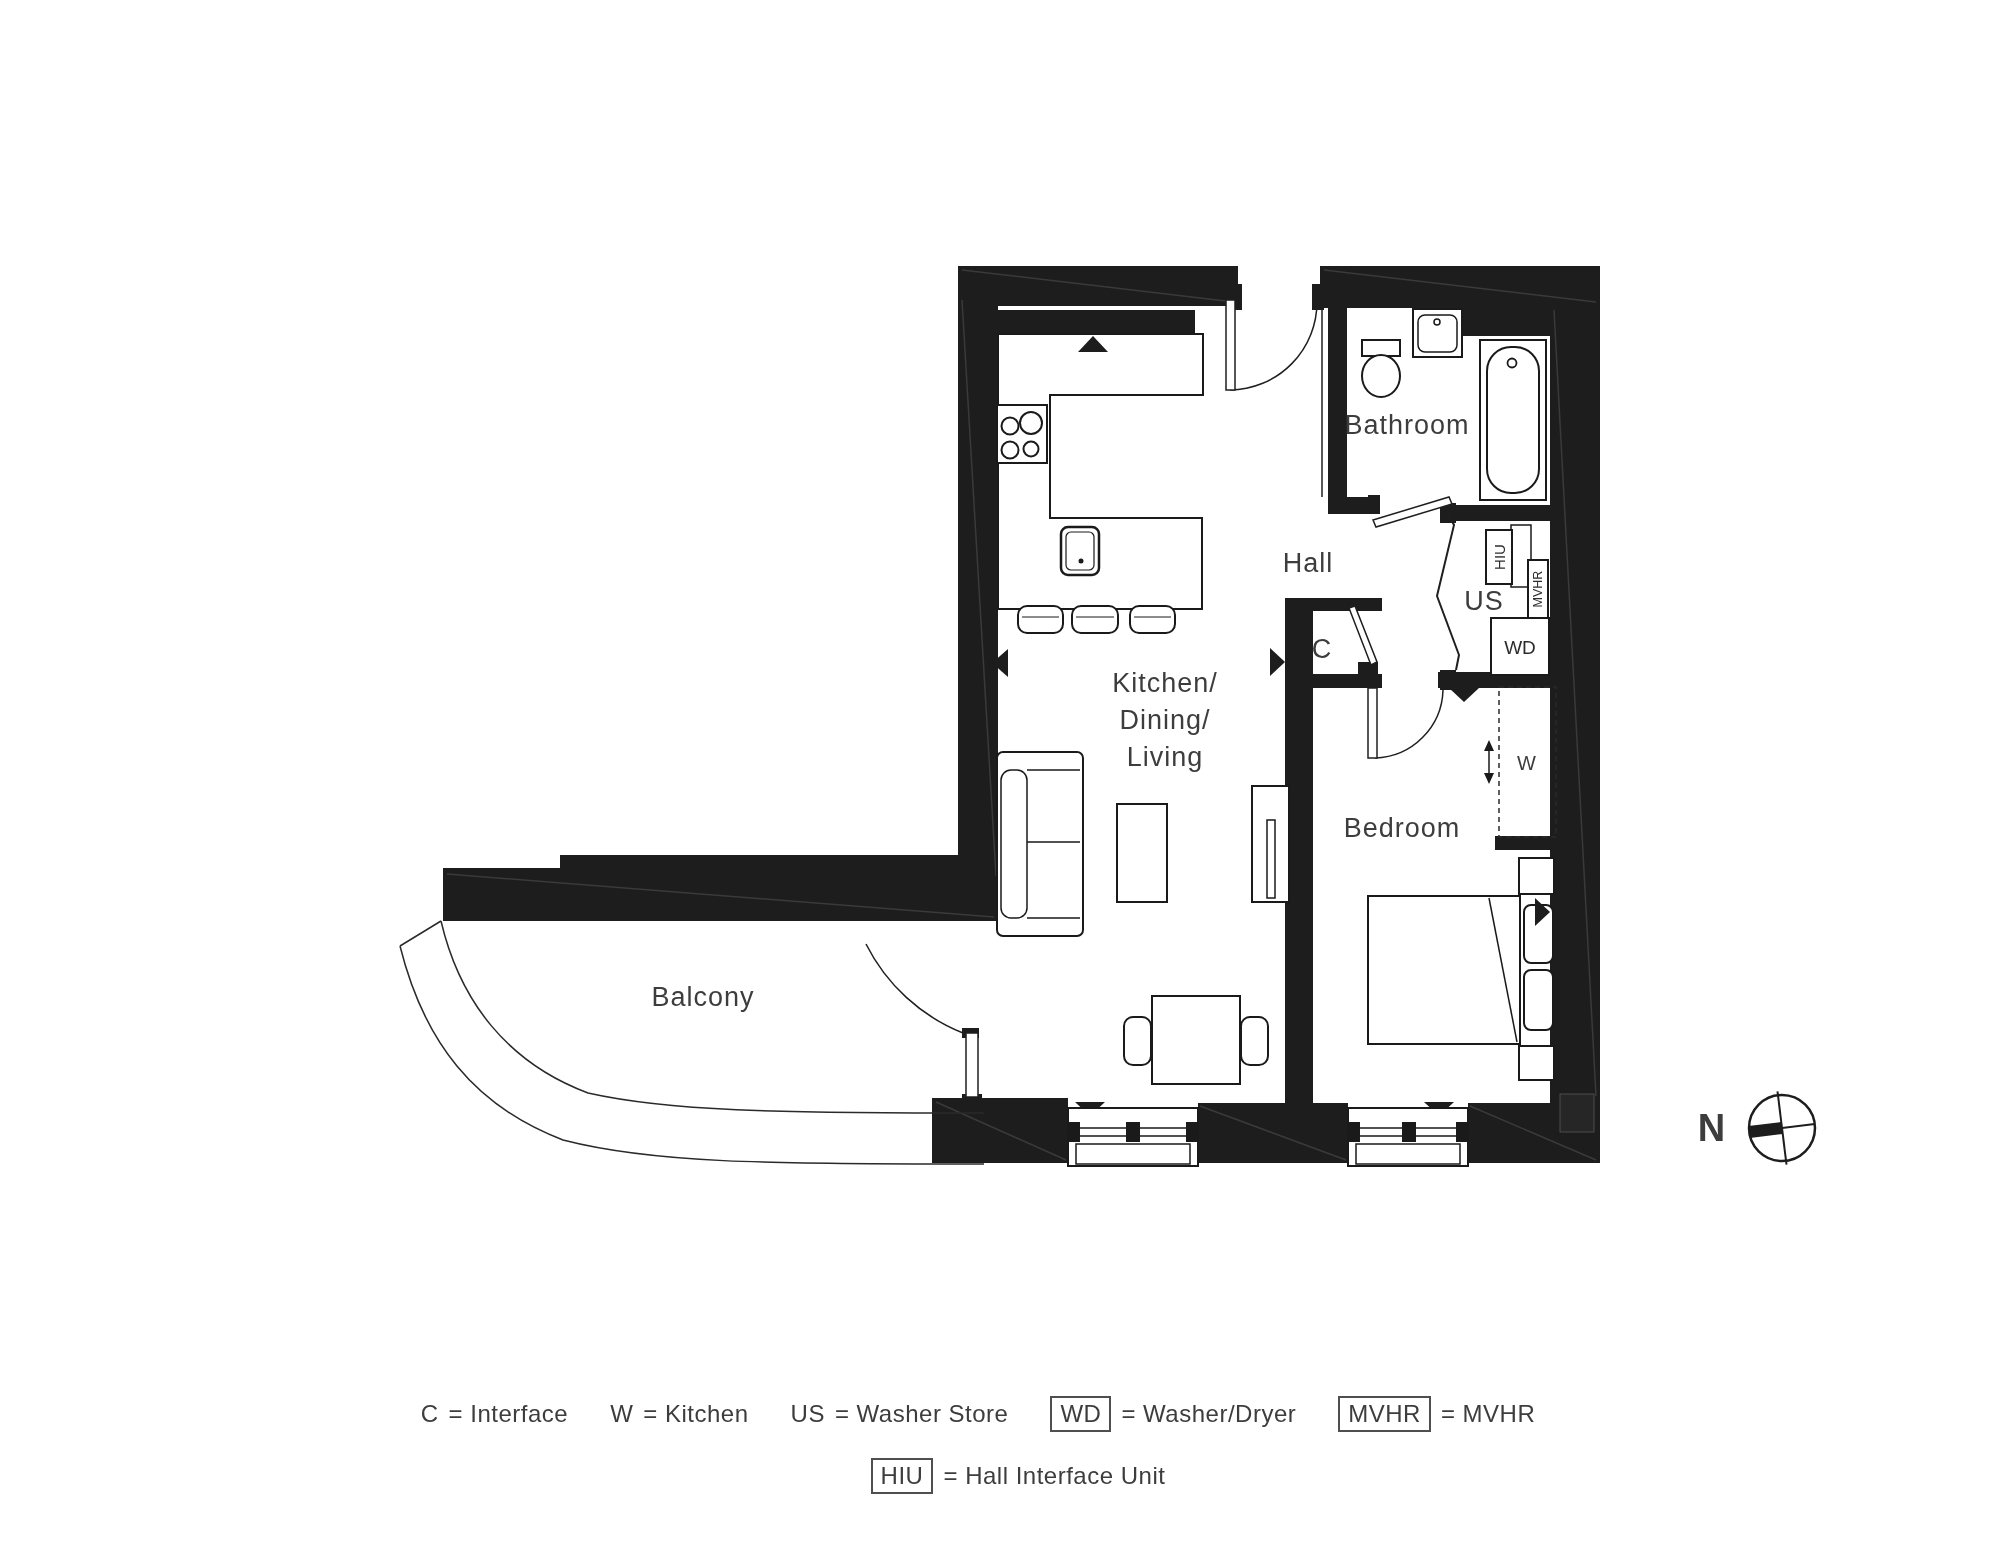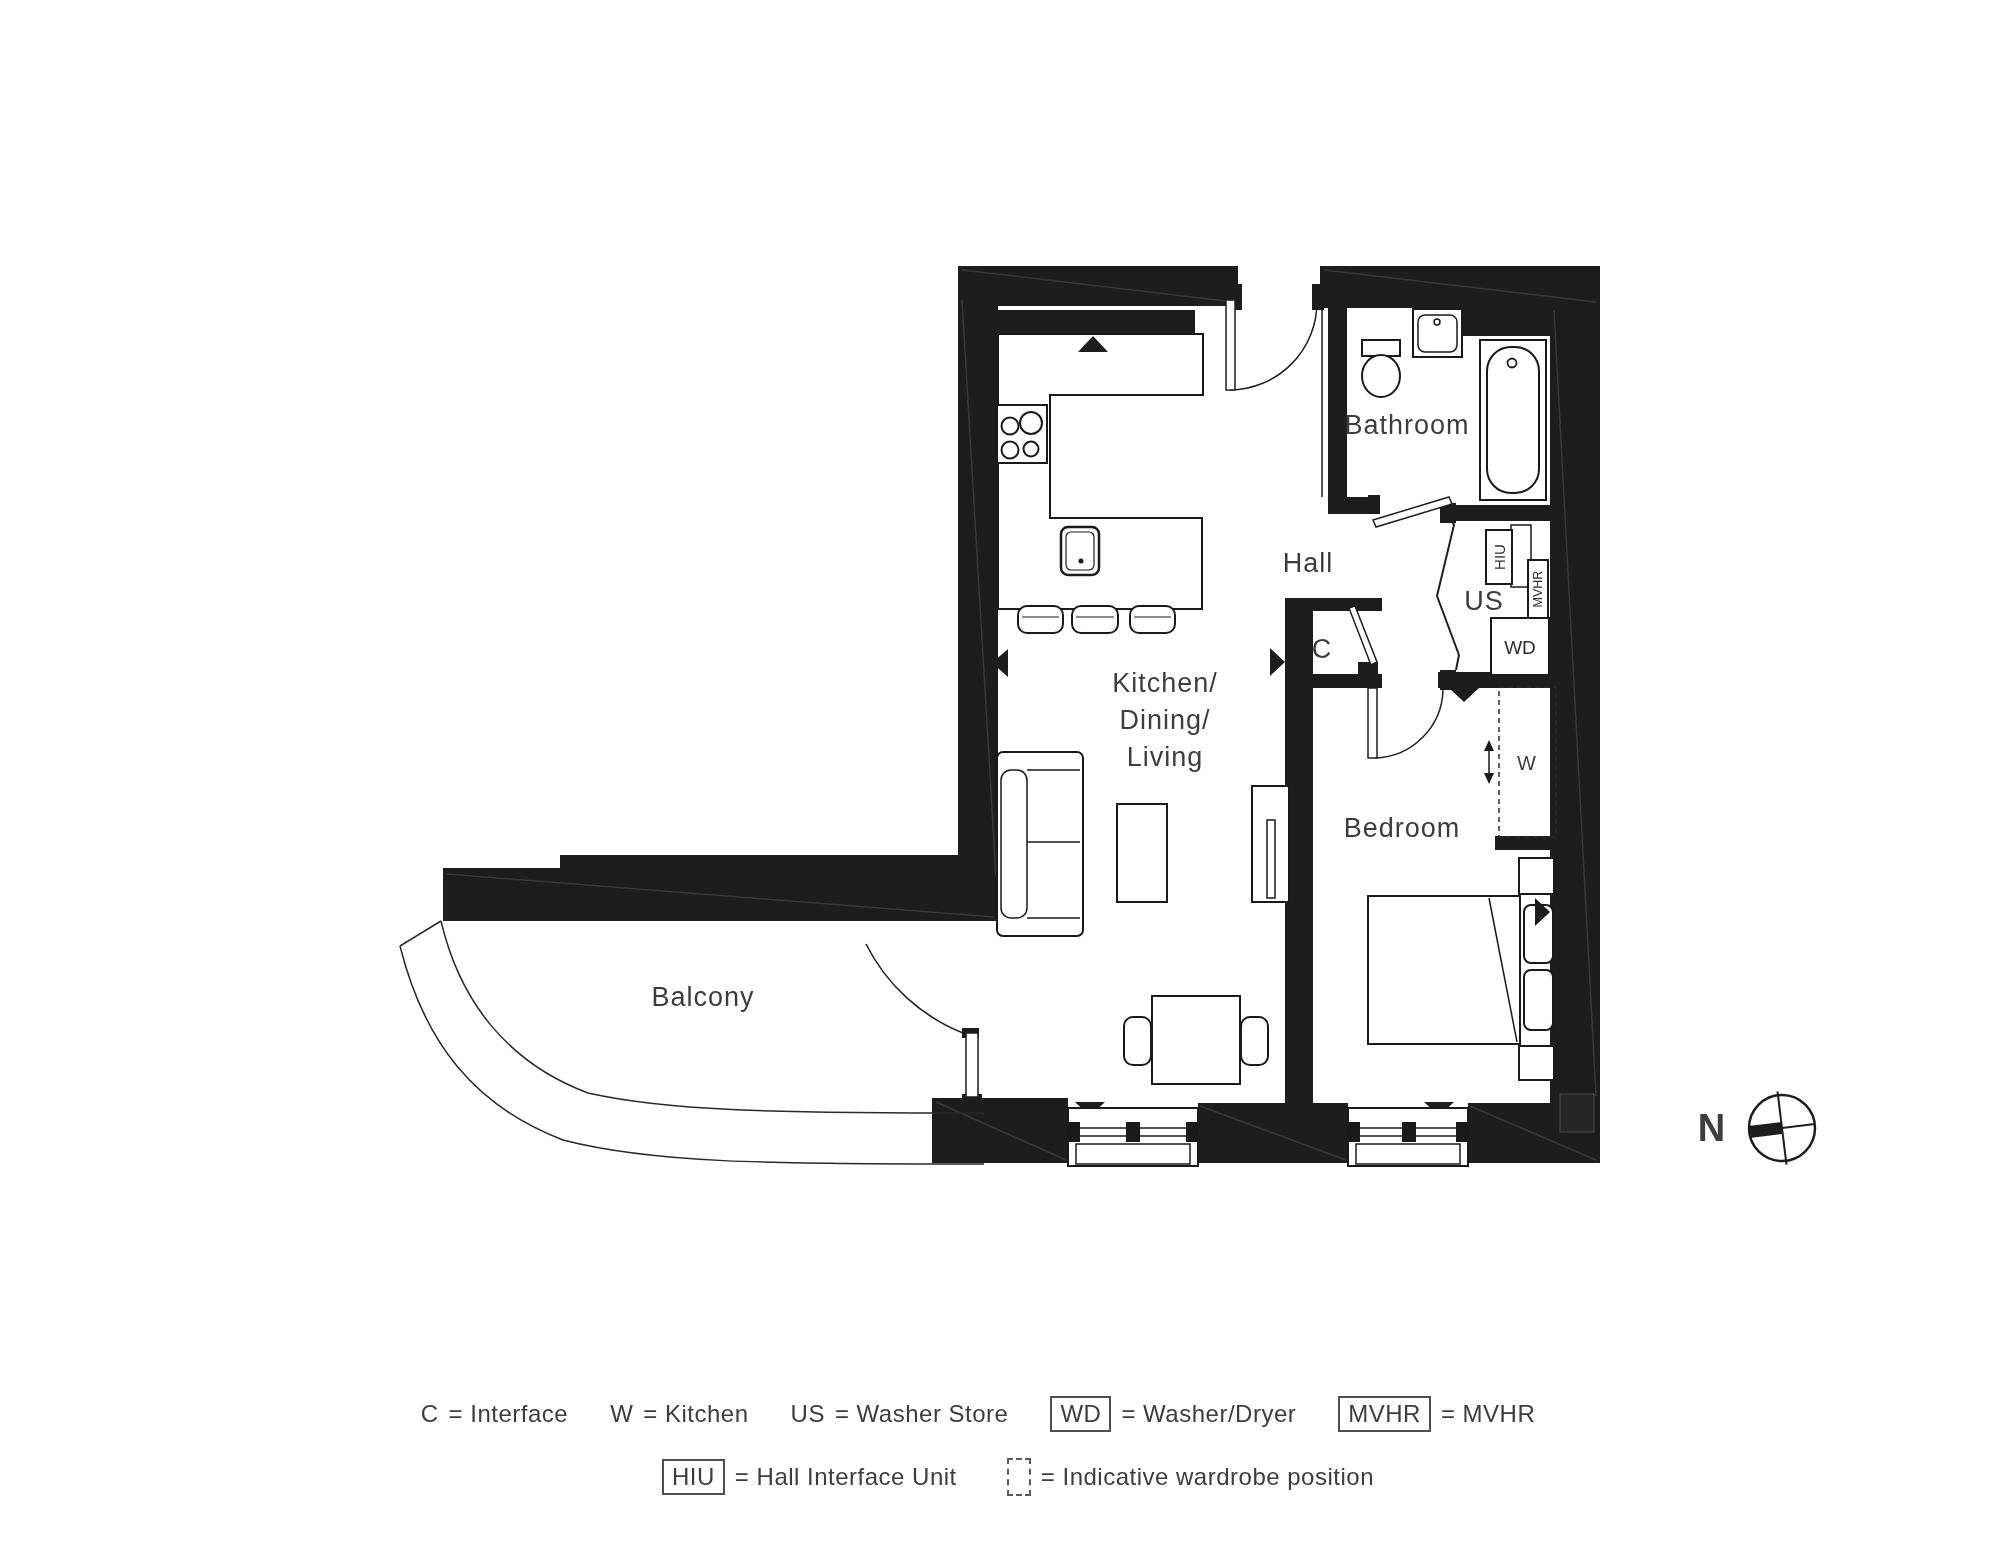--- a/index.html
+++ b/index.html
@@ -255,18 +255,14 @@
   </div>
 </div>
 
 <div class="legend-row legend-row2">
   <div class="li">
     <span class="kbox">
           <span>HIU</span>
         </span>
     <span>= Hall Interface Unit</span>
   </div>
-  <div class="li">
-    <span class="dash-box"></span>
-    <span>= Indicative wardrobe position</span>
-  </div>
 </div>
 </div>
 
 </body></html>

